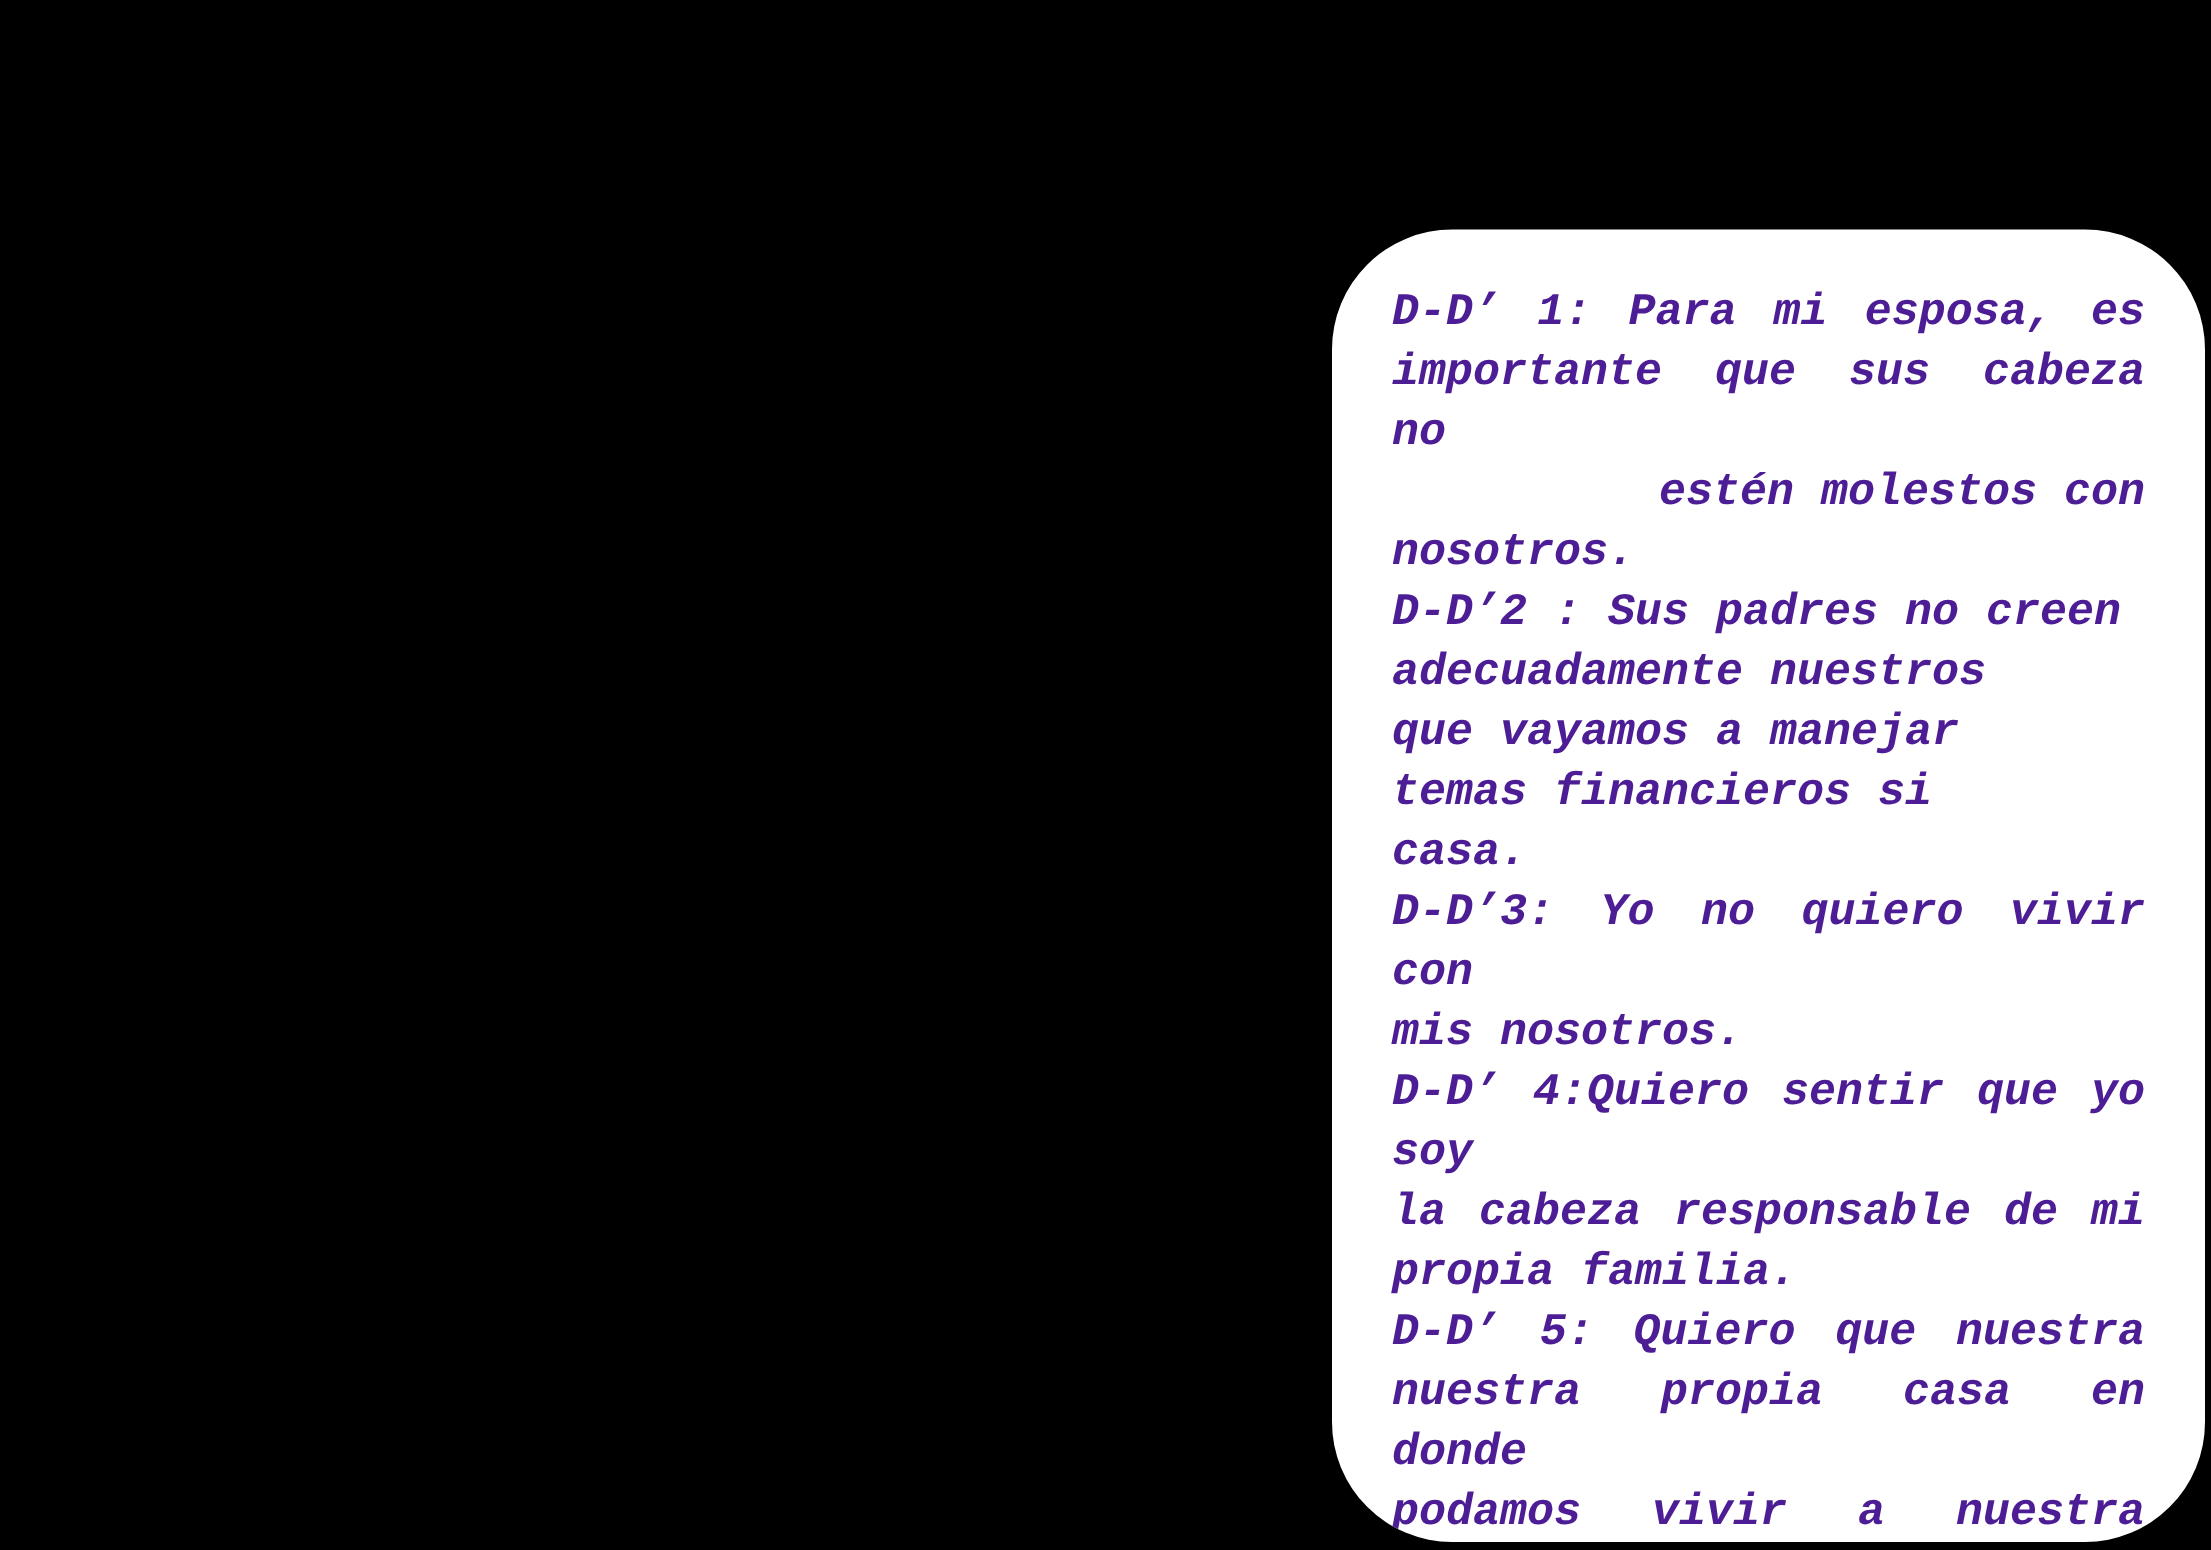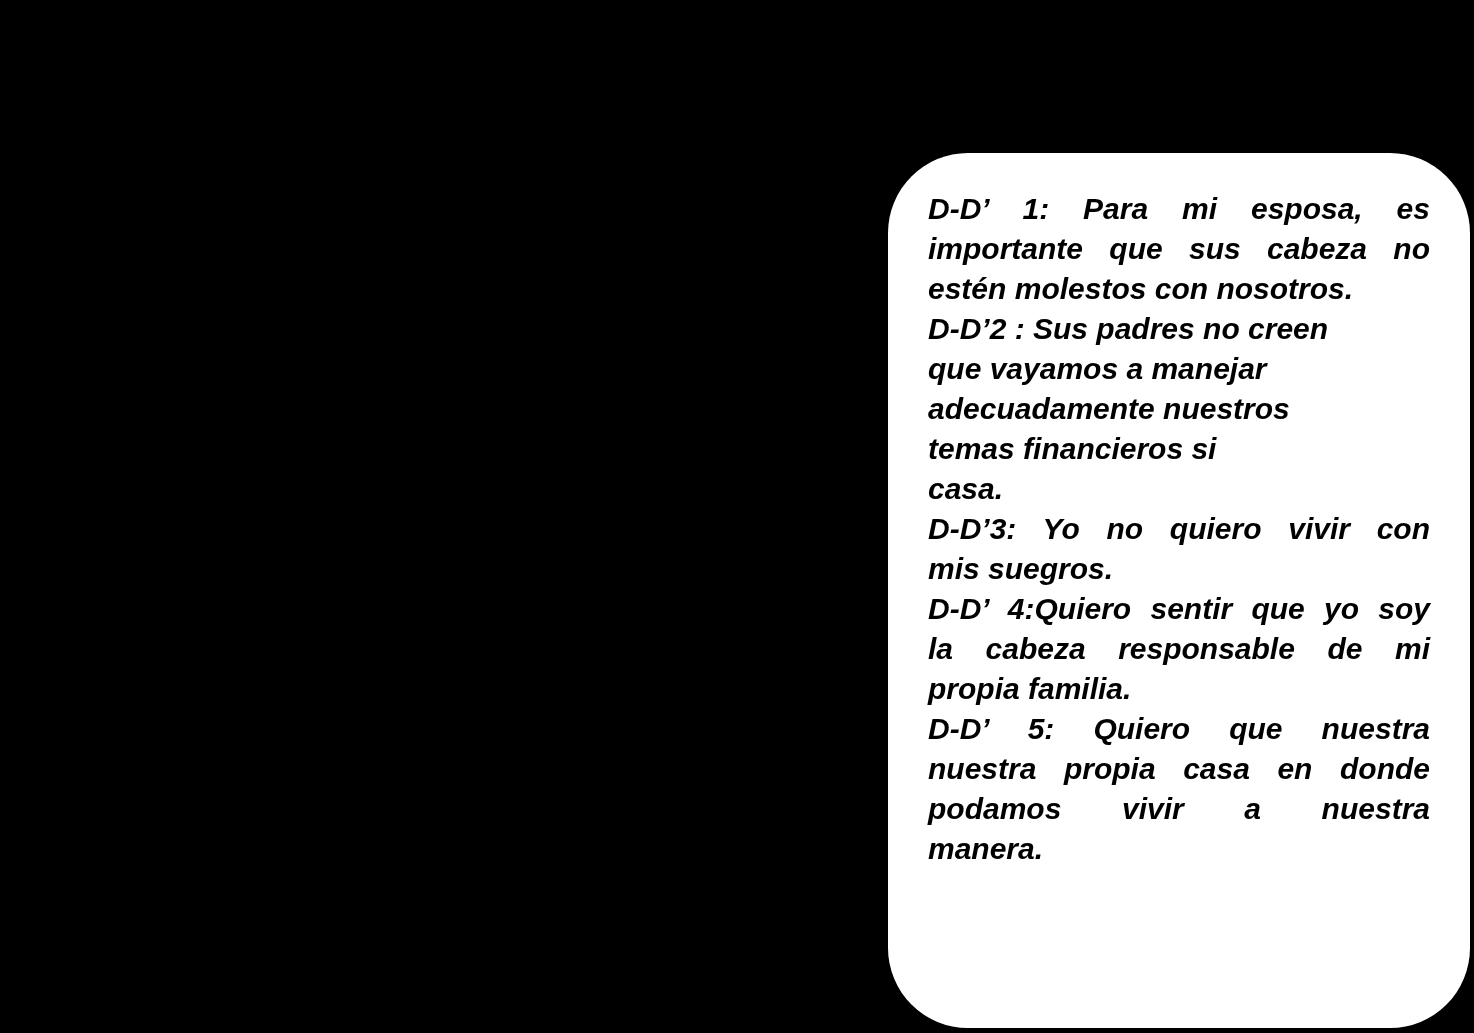--- a/index.html
+++ b/index.html
@@ -34,44 +34,44 @@
   .para + .para {
   }
   .line {
     white-space: normal;
   }
   .line.jl {                 
     text-align: justify;
     text-align-last: justify;
   }
   .line.ll {                 
-    text-align: center;
+    text-align: right;
     text-align-last: left;
   }
 </style>
 </head>
 <body style="background: rgb(0, 0, 0);">
 
-<div class="callout" id="callout-box" style="background: rgb(255, 255, 255); color: #000000;">
+<div class="callout" id="callout-box" style="background: rgb(255, 255, 255); color: #4c1d95; font-family: Liberation Mono, monospace;">
   <div id="callout-text">
       <div class="para">
         <div class="line jl">D-D’ 1: Para mi esposa, es</div>
         <div class="line jl">importante que sus cabeza no</div>
         <div class="line ll">estén molestos con nosotros.</div>
       </div>
       <div class="para">
         <div class="line ll">D-D’2 : Sus padres no creen</div>
+        <div class="line ll">adecuadamente nuestros</div>
         <div class="line ll">que vayamos a manejar</div>
-        <div class="line ll">adecuadamente nuestros</div>
         <div class="line ll">temas financieros si</div>
         <div class="line ll">casa.</div>
       </div>
       <div class="para">
         <div class="line jl">D-D’3: Yo no quiero vivir con</div>
-        <div class="line ll">mis suegros.</div>
+        <div class="line ll">mis nosotros.</div>
       </div>
       <div class="para">
         <div class="line jl">D-D’ 4:Quiero sentir que yo soy</div>
         <div class="line jl">la cabeza responsable de mi</div>
         <div class="line ll">propia familia.</div>
       </div>
       <div class="para">
         <div class="line jl">D-D’ 5: Quiero que nuestra</div>
         <div class="line jl">nuestra propia casa en donde</div>
         <div class="line jl">podamos vivir a nuestra</div>

